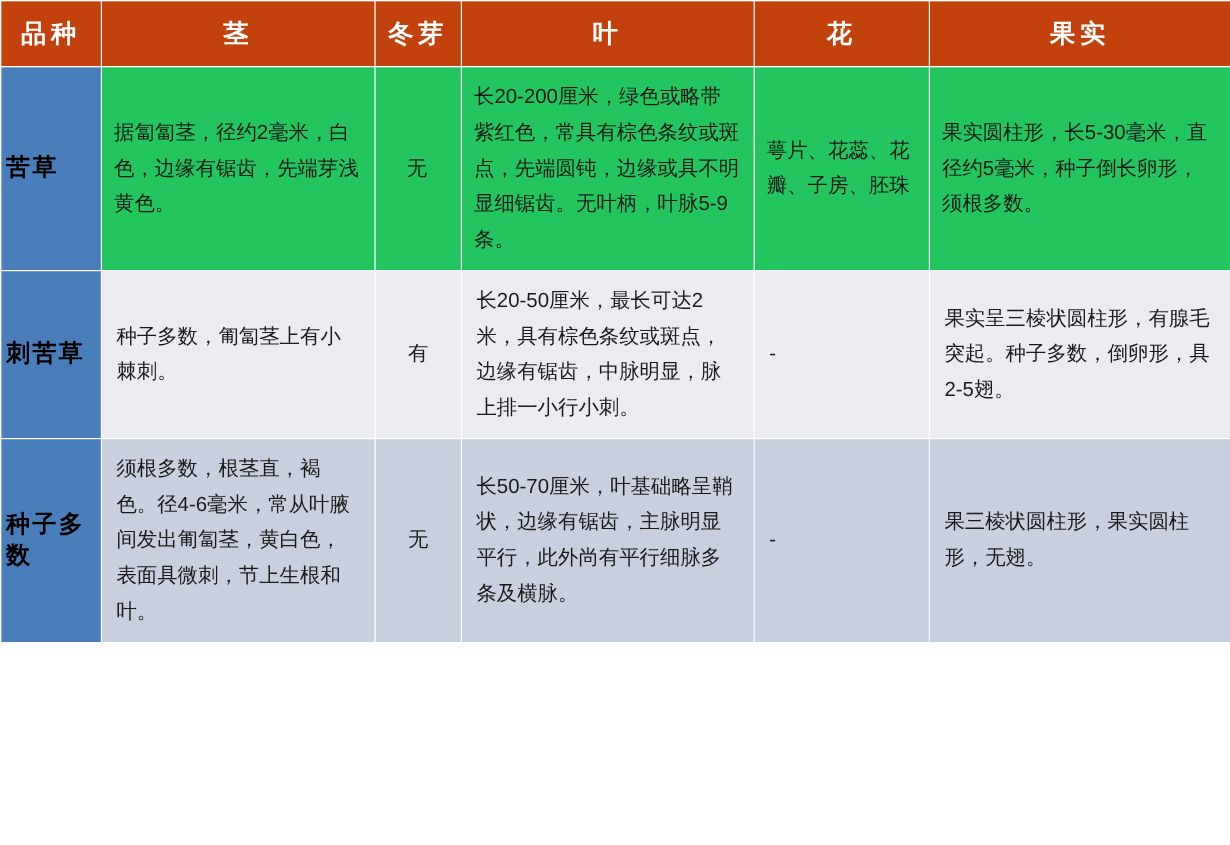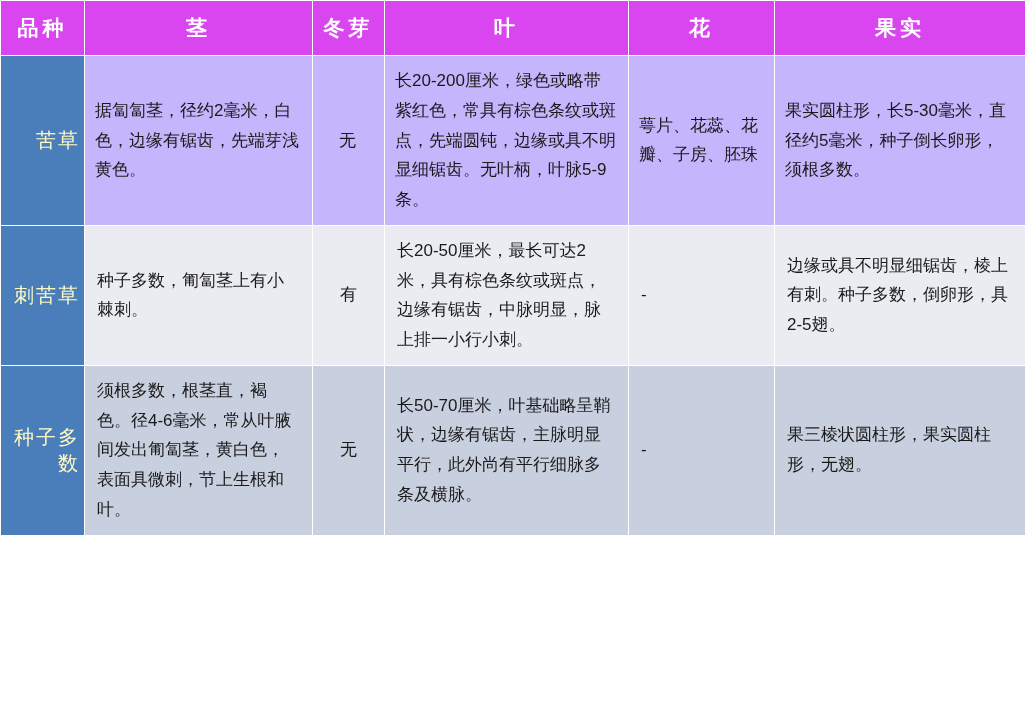--- a/index.html
+++ b/index.html
@@ -24,21 +24,21 @@
     width: 1025px;
   }
   table.species-table col.c0 { width: 84px; }
   table.species-table col.c1 { width: 228px; }
   table.species-table col.c2 { width: 72px; }
   table.species-table col.c3 { width: 244px; }
   table.species-table col.c4 { width: 146px; }
   table.species-table col.c5 { width: 251px; }
 
   thead th {
-    background: #d946ef;
+    background: #c2410c;
     color: #ffffff;
     font-size: 21px;
     font-weight: bold;
     text-align: center;
     vertical-align: middle;
     height: 54px;
     border: 1px solid #ffffff;
     letter-spacing: 4px;
     padding: 0 4px;
   }
@@ -47,29 +47,29 @@
     border: 1px solid #ffffff;
     vertical-align: middle;
     font-size: 17px;
     line-height: 1.75;
     padding: 10px 12px;
     color: #1a1a1a;
   }
 
   td.rowhead {
     background: #4a7ebb;
-    color: #fef9c3;
+    color: #000000;
     font-size: 20px;
-    font-weight: normal;
-    text-align: right;
+    font-weight: bold;
+    text-align: left;
     letter-spacing: 2px;
     padding: 6px 4px;
   }
 
-  tr.band-a td.cell { background: #c4b5fd; padding-left: 10px; }
+  tr.band-a td.cell { background: #22c55e; padding-left: 10px; }
   tr.band-b td.cell { background: #eaecf2; }
   tr.band-c td.cell { background: #c8cfdf; }
 
   td.center { text-align: center; }
   td.body-text { text-align: left; }
 
   .rowhead-stack {
     display: block;
     line-height: 1.3;
   }
@@ -109,21 +109,21 @@
         <td class="cell body-text">果实圆柱形，长5-30毫米，直径约5毫米，种子倒长卵形，须根多数。</td>
       </tr>
       <tr class="band-b">
         <td class="rowhead">
           <span class="rowhead-stack">刺苦草</span>
         </td>
         <td class="cell body-text">种子多数，匍匐茎上有小棘刺。</td>
         <td class="cell center">有</td>
         <td class="cell body-text">长20-50厘米，最长可达2米，具有棕色条纹或斑点，边缘有锯齿，中脉明显，脉上排一小行小刺。</td>
         <td class="cell body-text">-</td>
-        <td class="cell body-text">边缘或具不明显细锯齿，棱上有刺。种子多数，倒卵形，具2-5翅。</td>
+        <td class="cell body-text">果实呈三棱状圆柱形，有腺毛突起。种子多数，倒卵形，具2-5翅。</td>
       </tr>
       <tr class="band-c">
         <td class="rowhead">
           <span class="rowhead-stack">种子多数</span>
         </td>
         <td class="cell body-text">须根多数，根茎直，褐色。径4-6毫米，常从叶腋间发出匍匐茎，黄白色，表面具微刺，节上生根和叶。</td>
         <td class="cell center">无</td>
         <td class="cell body-text">长50-70厘米，叶基础略呈鞘状，边缘有锯齿，主脉明显平行，此外尚有平行细脉多条及横脉。</td>
         <td class="cell body-text">-</td>
         <td class="cell body-text">果三棱状圆柱形，果实圆柱形，无翅。</td>

